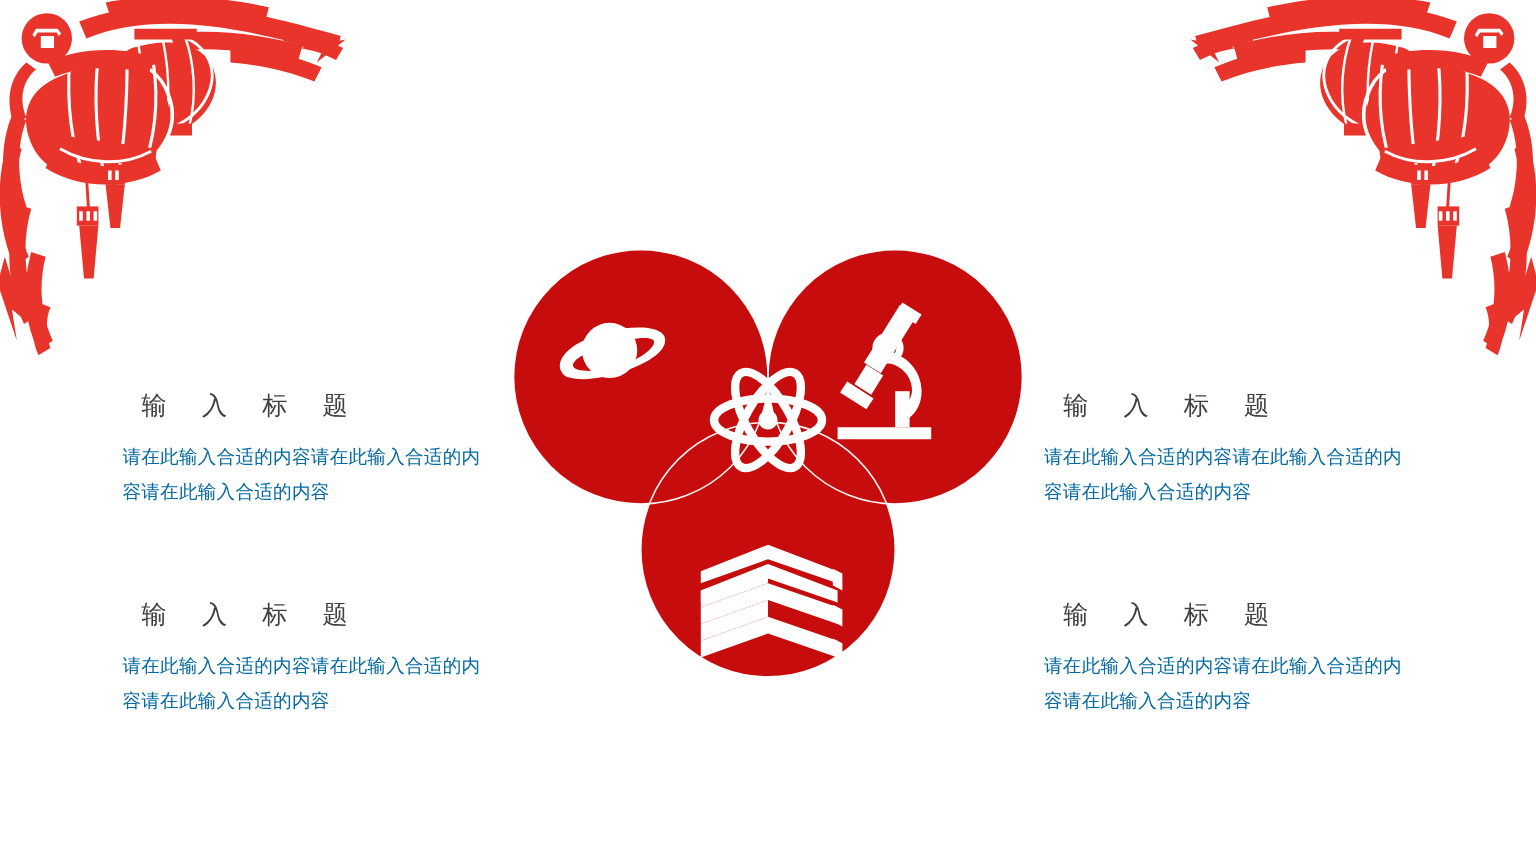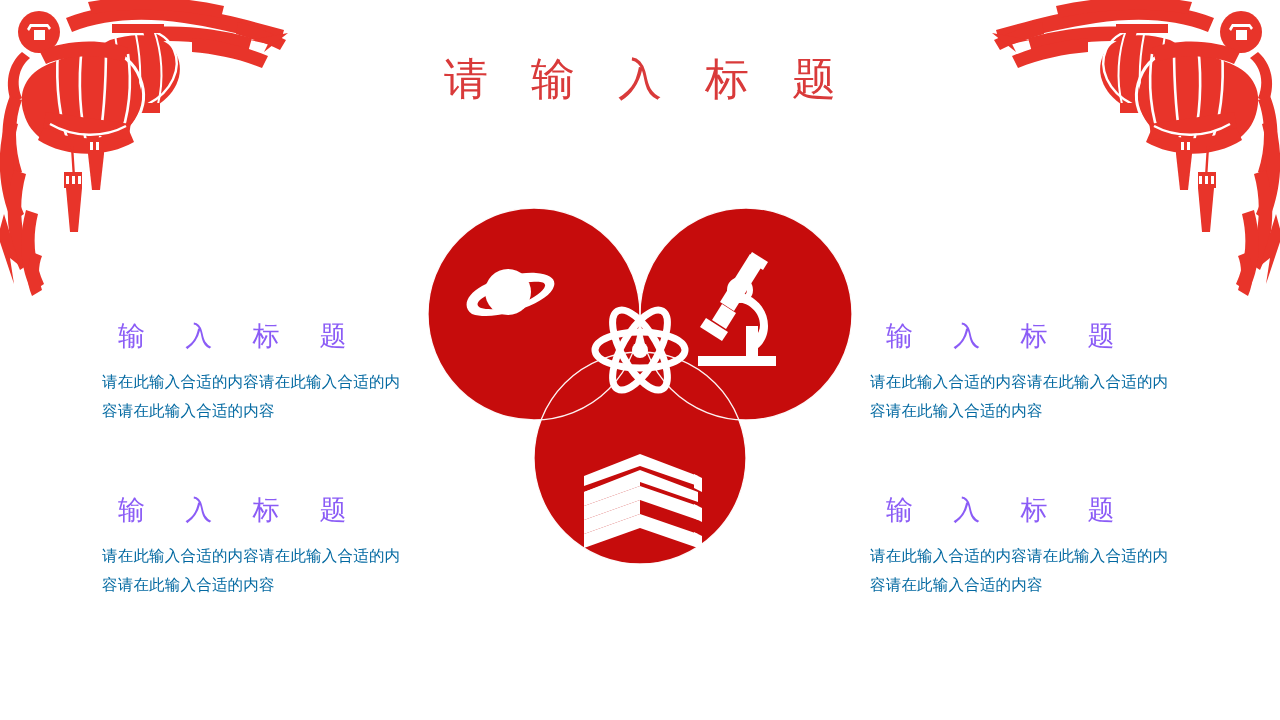--- a/index.html
+++ b/index.html
@@ -59,27 +59,27 @@
     height: 400px;
   }
   .venn svg { display: block; width: 100%; height: 100%; }
 
   
   .block {
     position: absolute;
     width: 320px;
   }
   .block .b-title {
-    font-size: 27px;
+    font-size: 21px;
     line-height: 40px;
     letter-spacing: 12px;
     text-indent: 12px;
-    color: #8b5cf6;
+    color: #404040;
     white-space: nowrap;
-    font-family: Liberation Mono, monospace;
+    font-family: Liberation Serif, serif;
   }
   .block .b-body {
     margin-top: 9px;
     font-size: 15.5px;
     line-height: 29px;
     color: #0369a1;
     letter-spacing: 0.2px;
     font-family: "Liberation Serif", "DejaVu Serif", serif;
   }
 
@@ -201,21 +201,20 @@
         <path d="M18 96 C8 120 8 150 18 178 L30 172 C22 148 22 120 30 100 Z"></path>
         <path d="M14 120 C4 152 6 190 20 222 L32 214 C20 186 18 152 26 124 Z"></path>
         <path d="M22 170 C12 202 14 240 28 270 L40 262 C28 234 26 202 34 174 Z"></path>
         <path d="M34 210 C26 240 28 268 40 292 L52 284 C42 262 40 238 46 214 Z"></path>
         <path d="M12 214 L28 266 L18 258 L22 284 L6 236 Z"></path>
         <path d="M40 252 C34 268 34 282 40 296 L50 290 C46 278 46 266 50 256 Z"></path>
       </g>
     </svg>
   </div>
 
-  <div class="title">请 输 入 标 题</div>
 
   <div class="venn">
     <svg viewBox="0 0 460 400" xmlns="http://www.w3.org/2000/svg" aria-hidden="true">
 
       <g>
         <circle cx="124" cy="124" r="106" fill="#c60c0c"></circle>
         <circle cx="336" cy="124" r="106" fill="#c60c0c"></circle>
         <circle cx="230" cy="268" r="106" fill="#c60c0c"></circle>
       </g>
 

